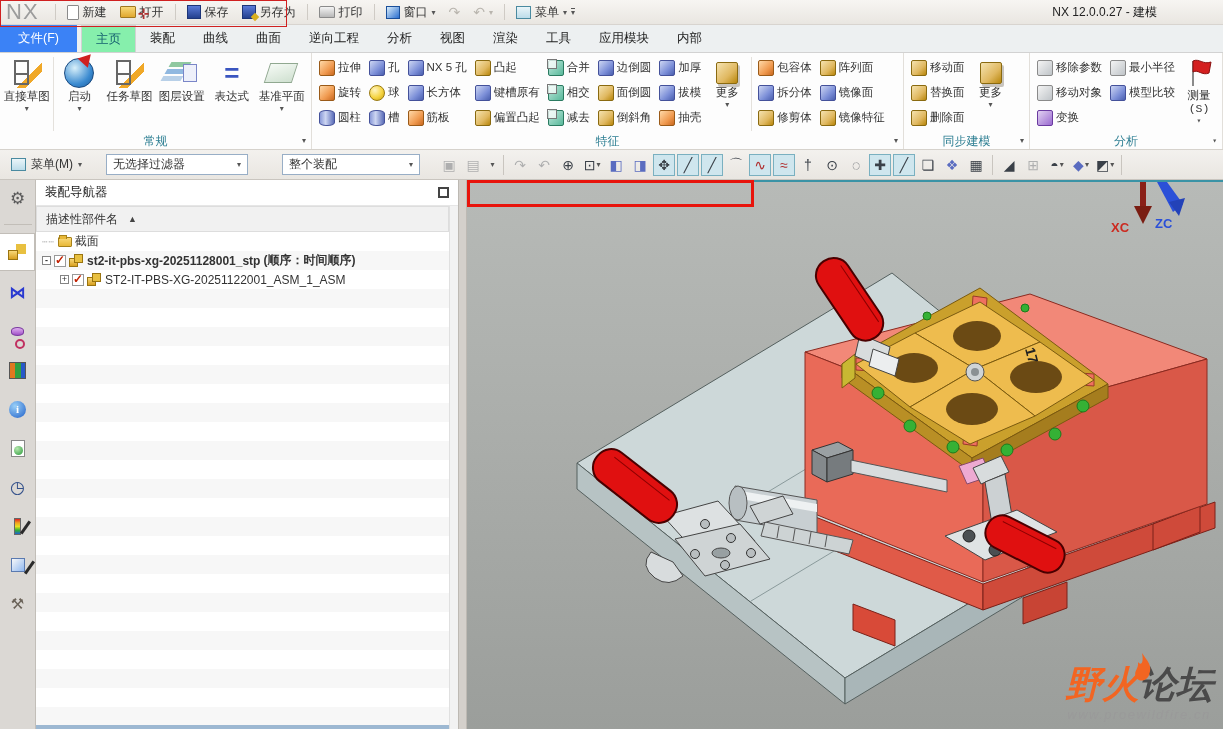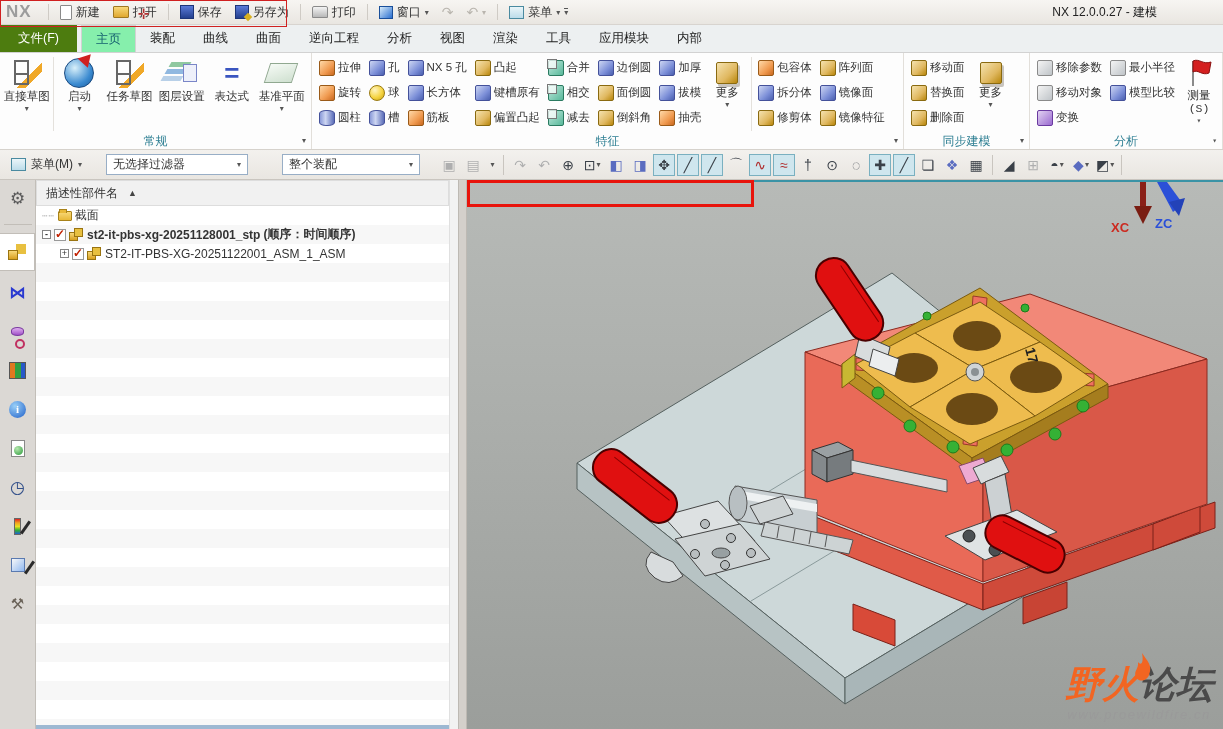--- a/index.html
+++ b/index.html
@@ -1,39 +1,39 @@
 <!DOCTYPE html>
 <html><head>
 <meta charset="utf-8">
 <style>
   * { box-sizing:border-box; margin:0; padding:0; }
   html,body { width:1223px; height:729px; overflow:hidden; }
   body { font-family:"Liberation Sans", sans-serif; font-size:12px; color:#333; background:#fff; position:relative; }
 
   
   .titlebar { height:25px; background:linear-gradient(#f7f5f2,#e9e6e1); display:flex; align-items:center; padding:0 6px; gap:3px; border-bottom:1px solid #d8d4cf; }
-  .nx-logo { font-weight:bold; font-size:17px; color:#9c9c9c; letter-spacing:1px; margin-right:10px; }
+  .nx-logo { font-weight:normal; font-size:22px; color:#9c9c9c; letter-spacing:1px; margin-right:10px; }
   .qat-btn { display:flex; align-items:center; gap:4px; padding:1px 5px; white-space:nowrap; }
   .qat-sep { width:1px; height:16px; background:#cfcbc5; margin:0 3px; }
   .dd { font-size:8px; color:#555; }
   .dd2 { font-size:8px; color:#555; border-top:1px solid #555; line-height:7px; }
   .ghosttxt { color:#b9b5ae; font-size:14px; }
   .app-title { margin-left:auto; margin-right:60px; color:#222; font-size:12px; }
   .i-new { width:12px; height:15px; background:#fff; border:1px solid #8a8a8a; border-radius:1px; }
   .i-open { width:16px; height:12px; background:linear-gradient(#f8d878,#e0a830); border:1px solid #a07820; border-radius:1px; }
   .i-save { width:14px; height:14px; background:linear-gradient(#5a7ad8,#24408e); border:1px solid #1d3578; }
   .i-saveas { width:14px; height:14px; background:linear-gradient(#5a7ad8,#24408e); border:1px solid #1d3578; position:relative; }
   .i-saveas::after { content:""; position:absolute; right:-3px; bottom:-2px; width:6px; height:6px; background:#d8b020; transform:rotate(45deg); }
   .i-print { width:16px; height:12px; background:linear-gradient(#f4f4f4,#b8b8b8); border:1px solid #8a8a8a; border-radius:2px 2px 0 0; }
   .i-window { width:14px; height:13px; background:linear-gradient(135deg,#d8ecfa,#2a6fd0); border:1px solid #1a4f9a; }
   .i-menu { width:15px; height:13px; background:linear-gradient(#eaf5f9,#bcdce9); border:1px solid #4a8aa0; }
 
   
   .tabrow { height:28px; background:#edf0f1; display:flex; align-items:stretch; border-bottom:1px solid #d2d2d2; }
-  .file-tab { background:#4d7c0f; color:#fff; padding:0 18px; display:flex; align-items:center; font-size:12.5px; }
+  .file-tab { background:#3b82f6; color:#fff; padding:0 18px; display:flex; align-items:center; font-size:12.5px; }
   .rtab { padding:0 14px; display:flex; align-items:center; color:#222; font-size:12.5px; }
   .rtab.active { background:#86efac; border:1px solid #d2d2d2; border-bottom:none; color:#15606f; margin-left:4px;font-family:Liberation Mono, monospace; }
 
   
   .ribbon { height:97px; background:#fdfdfd; display:flex; border-bottom:1px solid #d6d2cc; }
   .rgroup { display:flex; flex-direction:column; border-right:1px solid #e2dfda; overflow:hidden; }
   .rg-content { flex:1; display:flex; align-items:flex-start; padding:2px 3px 0 3px; }
   .rg-label { height:16px; text-align:center; color:#2e7f93; font-size:12px; position:relative; flex:none; }
   .rg-label .dd { position:absolute; right:5px; top:3px; }
   .rg-general { width:312px; } .rg-feature { width:592px; } .rg-sync { width:126px; } .rg-analysis { flex:1;font-family:Liberation Mono, monospace; }
@@ -580,20 +580,24 @@
       </div>
     <div class="res-item">
         <span class="wiz"></span>
       </div>
     <div class="res-item">
         <span class="hammer">⚒</span>
       </div>
   </div>
 
   <div class="nav">
+    <div class="nav-title">
+      <span>装配导航器</span>
+      <span class="maxbox"></span>
+    </div>
     <div class="nav-body">
       <div class="nav-col">
         <div class="nav-header">
           <span>描述性部件名</span>
           <span class="sortgly sortglyph">▲</span>
         </div>
         <div class="nav-tree">
           <div class="trow">
             <span class="dotlead">┄┄</span>
             <span class="folder"></span>

